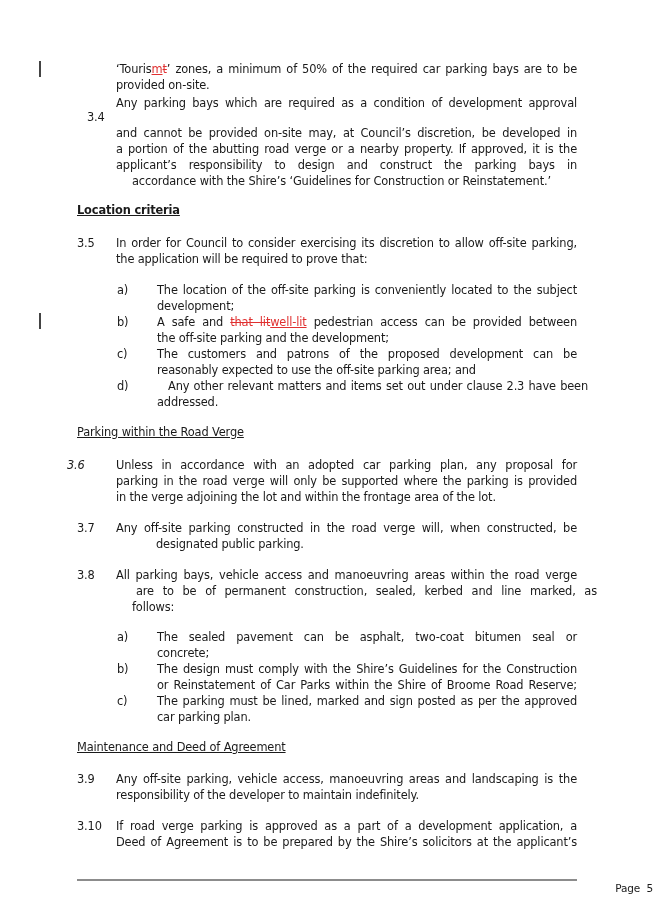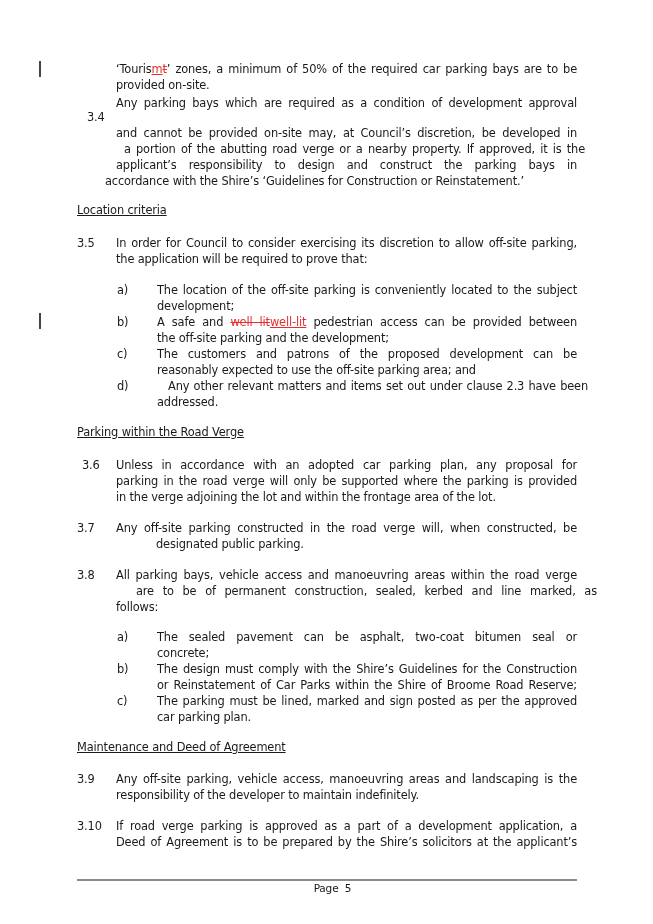--- a/index.html
+++ b/index.html
@@ -15,81 +15,81 @@
   }
   .line { position: absolute; white-space: nowrap; }
   .just { text-align: justify; text-align-last: justify; white-space: normal; }
   .heading { text-decoration: underline; }
   .del { color: #e03030; text-decoration: line-through; }
   .ins { color: #e03030; text-decoration: underline; }
   .num { position: absolute; }
   .footer-rule {
     position: absolute; left: 77px; width: 500px; top: 879px; height: 1.5px; background: #8c8c8c;
   }
-  .footer-page { position: absolute; top: 882px; left: 0; width: 653px; text-align: center; font-size: 10.5px; padding-left: 12px; box-sizing: border-box; }
+  .footer-page { position: absolute; top: 882px; left: 0; width: 653px; text-align: right; font-size: 10.5px; padding-left: 12px; box-sizing: border-box; }
 </style>
 </head>
 <body>
 
 <div>
 
   <div class="change-bar" style="top:61px;height:16px;"></div>
   <div class="change-bar" style="top:313px;height:16px;"></div>
 
   <div class="line just" style="top:62px;left:116px;width:461px;">
     <span>‘Touris</span><span class="ins">m</span><span class="del">t</span><span>’ zones, a minimum of 50% of the required car parking bays are to be</span>
   </div>
   <div class="line" style="top:78px;left:116px;">provided on-site.</div>
 
   <div class="num" style="top:110px;left:87px;">3.4</div>
   <div class="line just" style="top:96px;left:116px;width:461px;">Any parking bays which are required as a condition of development approval</div>
   <div class="line just" style="top:126px;left:116px;width:461px;">and cannot be provided on-site may, at Council’s discretion, be developed in</div>
-  <div class="line just" style="top:142px;left:116px;width:461px;margin-left:8px;">a portion of the abutting road verge or a nearby property. If approved, it is the</div>
+  <div class="line just" style="top:142px;left:116px;width:461px;">a portion of the abutting road verge or a nearby property. If approved, it is the</div>
   <div class="line just" style="top:158px;left:116px;width:461px;">applicant’s responsibility to design and construct the parking bays in</div>
-  <div class="line" style="top:174px;left:105px;">accordance with the Shire’s ‘Guidelines for Construction or Reinstatement.’</div>
+  <div class="line" style="top:174px;left:132px;">accordance with the Shire’s ‘Guidelines for Construction or Reinstatement.’</div>
 
-  <div class="line heading" style="top:203px;left:77px;">Location criteria</div>
+  <div class="line heading" style="top:203px;left:77px;font-weight:bold;">Location criteria</div>
 
   <div class="num" style="top:236px;left:77px;">3.5</div>
   <div class="line just" style="top:236px;left:116px;width:461px;">In order for Council to consider exercising its discretion to allow off-site parking,</div>
   <div class="line" style="top:252px;left:116px;">the application will be required to prove that:</div>
 
   <div class="num" style="top:283px;left:117px;">a)</div>
   <div class="line just" style="top:283px;left:157px;width:420px;">The location of the off-site parking is conveniently located to the subject</div>
   <div class="line" style="top:299px;left:157px;">development;</div>
 
   <div class="num" style="top:315px;left:117px;">b)</div>
   <div class="line just" style="top:315px;left:157px;width:420px;">
-    <span>A safe and </span><span class="del">well lit</span><span class="ins">well-lit</span><span> pedestrian access can be provided between</span>
+    <span>A safe and </span><span class="del">that lit</span><span class="ins">well-lit</span><span> pedestrian access can be provided between</span>
   </div>
   <div class="line" style="top:331px;left:157px;">the off-site parking and the development;</div>
 
   <div class="num" style="top:347px;left:117px;">c)</div>
   <div class="line just" style="top:347px;left:157px;width:420px;">The customers and patrons of the proposed development can be</div>
   <div class="line" style="top:363px;left:157px;">reasonably expected to use the off-site parking area; and</div>
 
   <div class="num" style="top:379px;left:117px;">d)</div>
   <div class="line just" style="top:379px;left:168px;width:420px;">Any other relevant matters and items set out under clause 2.3 have been</div>
   <div class="line" style="top:395px;left:157px;">addressed.</div>
 
   <div class="line heading" style="top:425px;left:77px;">Parking within the Road Verge</div>
 
-  <div class="num" style="top:458px;left:82px;">3.6</div>
+  <div class="num" style="top:458px;left:67px;font-style:italic;">3.6</div>
   <div class="line just" style="top:458px;left:116px;width:461px;">Unless in accordance with an adopted car parking plan, any proposal for</div>
   <div class="line just" style="top:474px;left:116px;width:461px;">parking in the road verge will only be supported where the parking is provided</div>
   <div class="line" style="top:490px;left:116px;">in the verge adjoining the lot and within the frontage area of the lot.</div>
 
   <div class="num" style="top:521px;left:77px;">3.7</div>
   <div class="line just" style="top:521px;left:116px;width:461px;">Any off-site parking constructed in the road verge will, when constructed, be</div>
   <div class="line" style="top:537px;left:116px;margin-left:40px;">designated public parking.</div>
 
   <div class="num" style="top:568px;left:77px;">3.8</div>
   <div class="line just" style="top:568px;left:116px;width:461px;">All parking bays, vehicle access and manoeuvring areas within the road verge</div>
   <div class="line just" style="top:584px;left:116px;width:461px;margin-left:20px;">are to be of permanent construction, sealed, kerbed and line marked, as</div>
-  <div class="line" style="top:600px;left:116px;">follows:</div>
+  <div class="line" style="top:600px;left:132px;">follows:</div>
 
   <div class="num" style="top:630px;left:117px;">a)</div>
   <div class="line just" style="top:630px;left:157px;width:420px;">The sealed pavement can be asphalt, two-coat bitumen seal or</div>
   <div class="line" style="top:646px;left:157px;">concrete;</div>
 
   <div class="num" style="top:662px;left:117px;">b)</div>
   <div class="line just" style="top:662px;left:157px;width:420px;">The design must comply with the Shire’s Guidelines for the Construction</div>
   <div class="line just" style="top:678px;left:157px;width:420px;">or Reinstatement of Car Parks within the Shire of Broome Road Reserve;</div>
 
   <div class="num" style="top:694px;left:117px;">c)</div>

